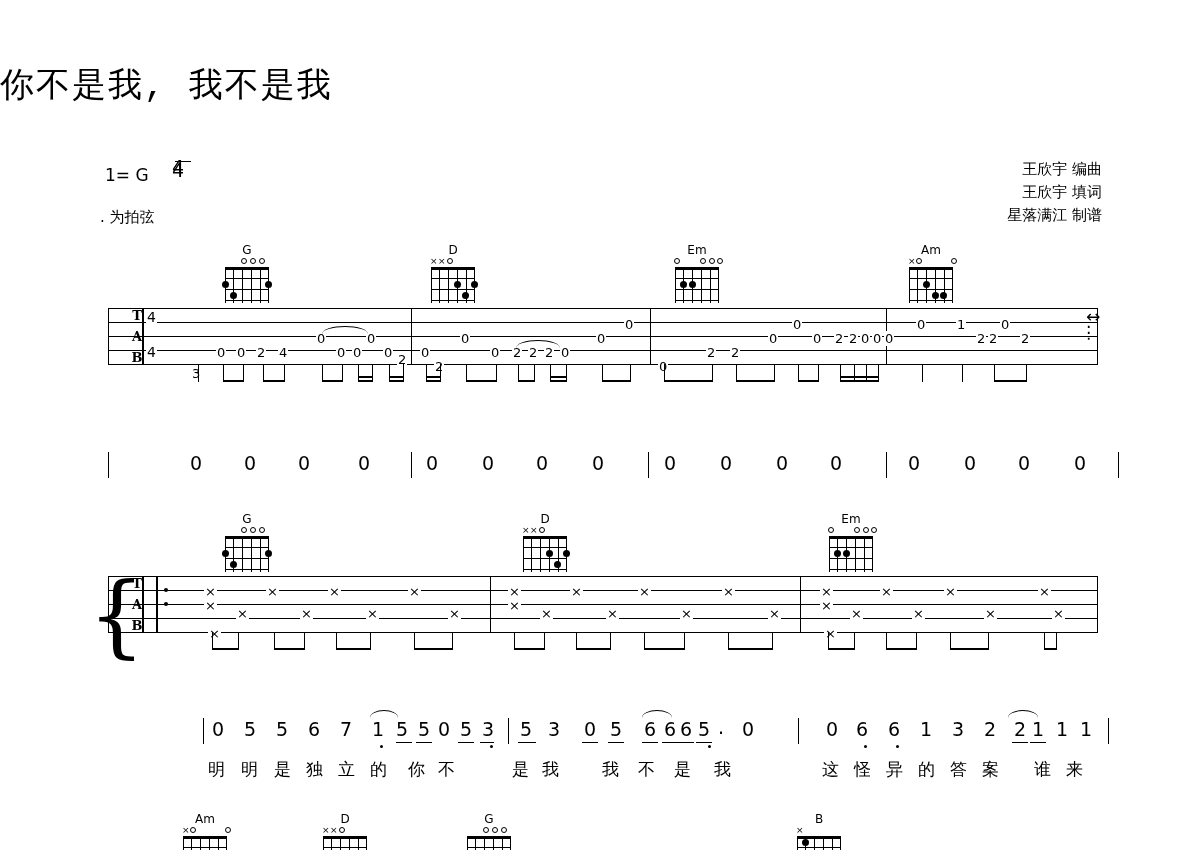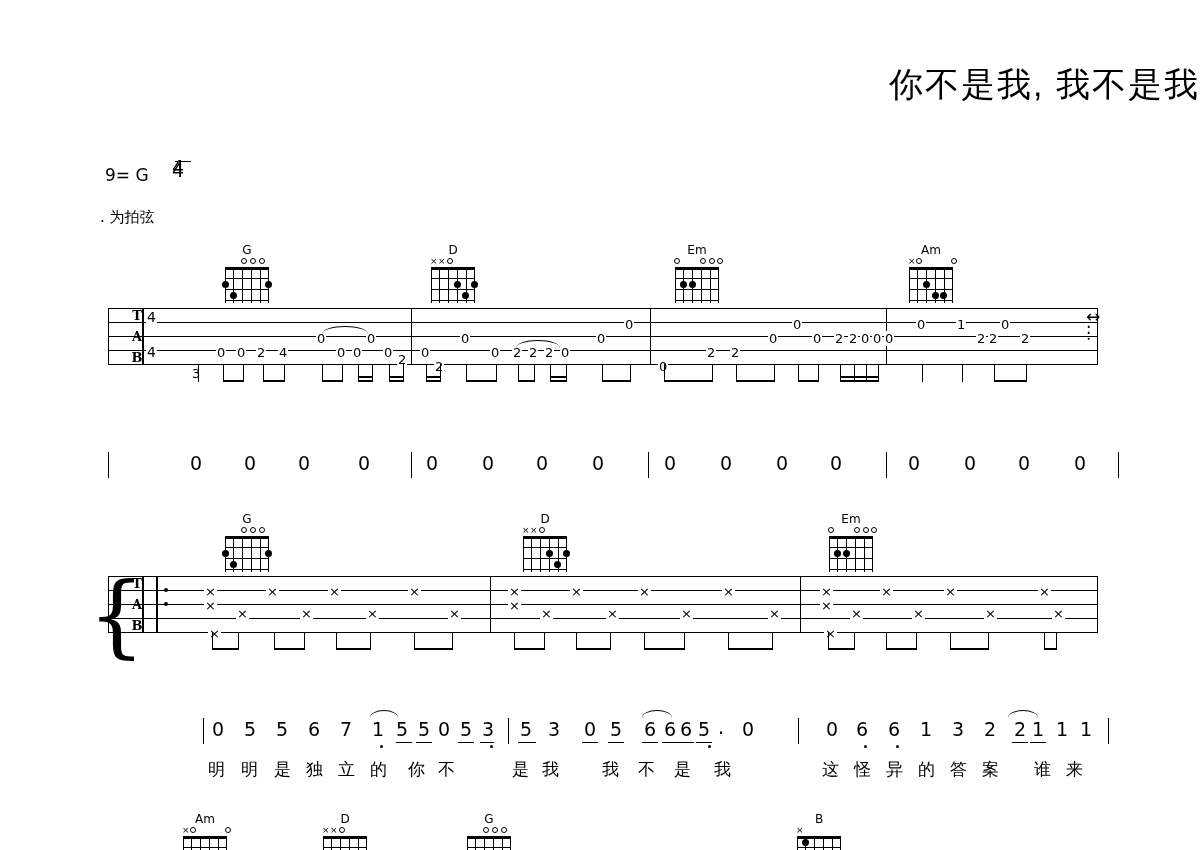--- a/index.html
+++ b/index.html
@@ -1,22 +1,22 @@
 <!DOCTYPE html>
 <html><head>
 <meta charset="utf-8">
 <style>
   html,body{margin:0;padding:0;background:#ffffff;}
   body{width:1200px;height:850px;position:relative;font-family:"Liberation Sans",sans-serif;color:#000;overflow:hidden;}
   .sheet{position:absolute;inset:0;}
 
   
   .title{
-    position:absolute;top:62px;left:0;width:1200px;text-align:right;
-    font-size:34px;letter-spacing:2px;font-family:Liberation Sans, sans-serif;
+    position:absolute;top:62px;left:0;width:1200px;text-align:left;
+    font-size:34px;letter-spacing:2px;font-family:Liberation Mono, monospace;
   }
   .artist{
     position:absolute;top:120px;left:0;width:1200px;text-align:center;
     font-size:17px;font-family:"DejaVu Sans",sans-serif;padding-left:30px;box-sizing:border-box;
   }
   .keysig{position:absolute;top:165px;left:105px;font-size:17px;font-family:"DejaVu Sans",sans-serif;}
   .timesig{position:absolute;top:160px;left:172px;width:22px;text-align:center;font-size:15px;line-height:14px;font-family:"DejaVu Serif",serif;}
   .timesig .num{display:block;}
   .timesig .bar{display:block;width:16px;height:1px;background:#000;margin:1px auto;}
   .note-legend{position:absolute;top:208px;left:100px;font-size:15px;font-family:"DejaVu Sans",sans-serif;}
@@ -54,28 +54,33 @@
   .vbar{position:absolute;width:1px;height:26px;background:#000;}
   .wig{position:absolute;font-size:17px;font-family:"DejaVu Sans",sans-serif;}
 </style>
 </head>
 <body>
 
 <div class="sheet">
 
   <div class="title">你不是我, 我不是我</div>
 
-  <div class="keysig">9= G</div>
+  <div class="keysig">1= G</div>
   <div class="timesig">
     <span class="num">4</span>
     <span class="bar"></span>
     <span class="num">4</span>
   </div>
   <div class="note-legend">. 为拍弦</div>
 
+  <div class="credits">
+    <div>王欣宇  编曲</div>
+    <div>王欣宇  填词</div>
+    <div>星落满江  制谱</div>
+  </div>
 
   <div class="chord" style="left:218px;top:243px;">
     <div class="cname">G</div>
     <div class="marks">
       <span class="opencirc" style="left:16px;"></span>
         <span class="opencirc" style="left:25px;"></span>
         <span class="opencirc" style="left:34px;"></span>
     </div>
     <div class="grid">
       <span class="nut"></span>

